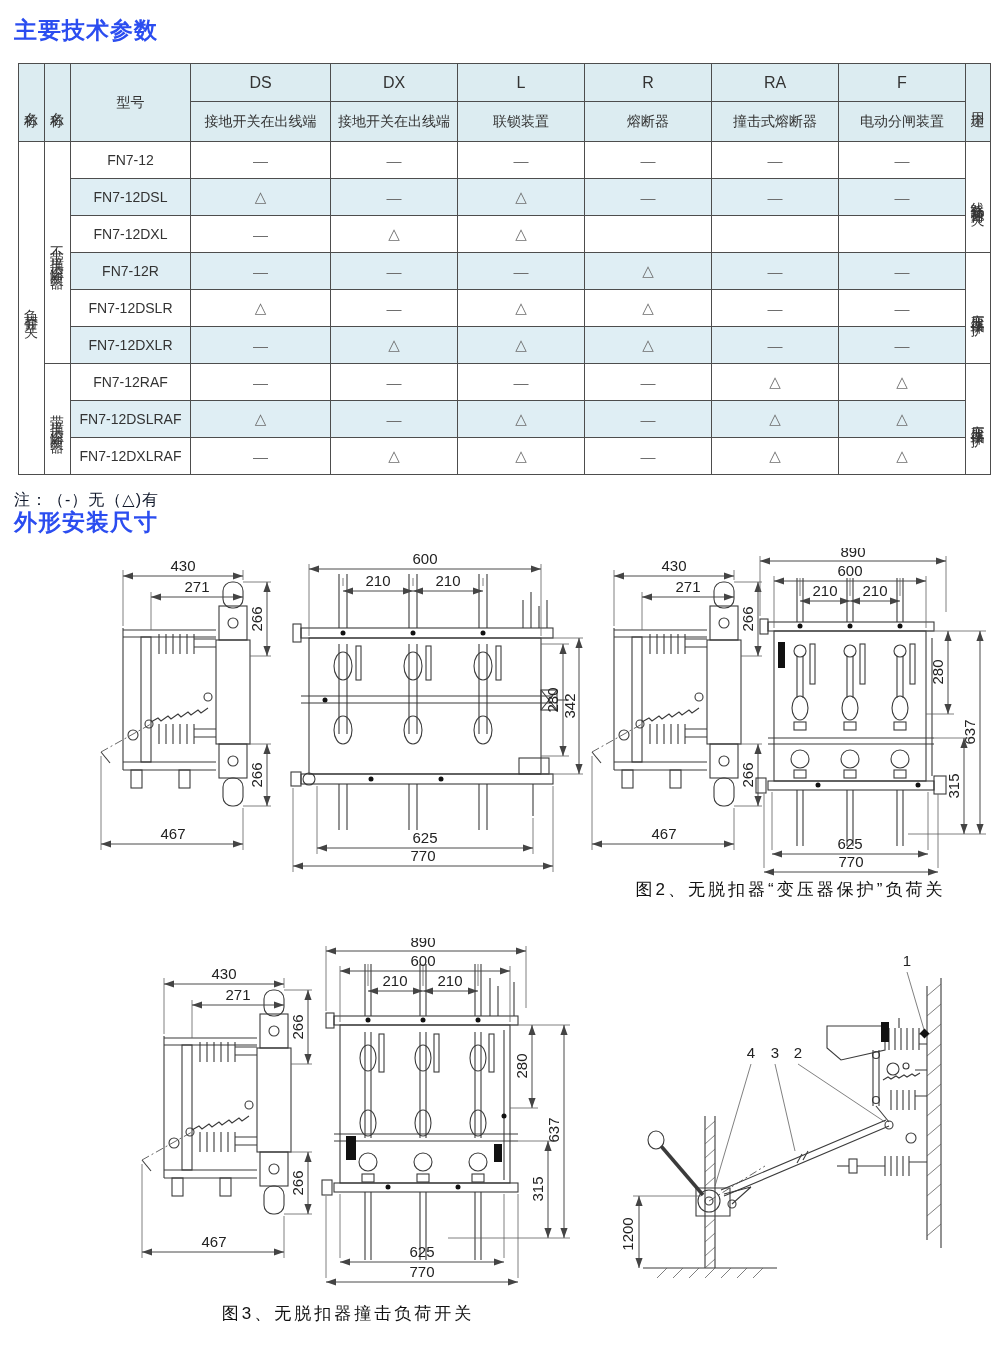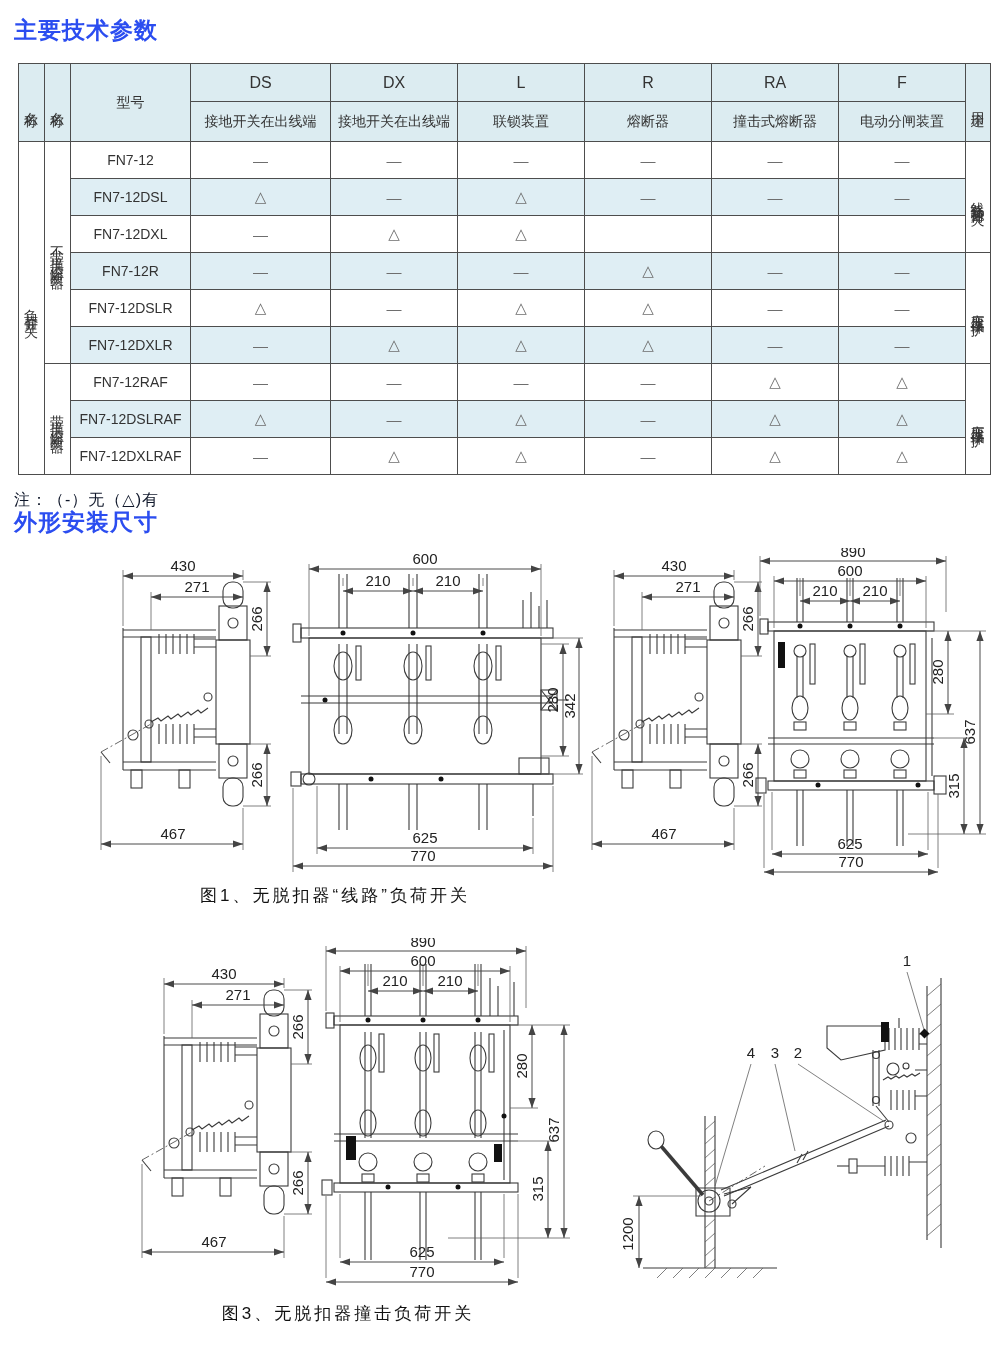--- a/index.html
+++ b/index.html
@@ -506,16 +506,16 @@
     <rect class="dwf" x="326" y="84" width="8" height="20"></rect>
     <rect class="dwf" x="366" y="92" width="7" height="7" transform="rotate(45 369.5 95.5)"></rect>
     <line class="dim" x1="84" y1="258" x2="84" y2="330" marker-start="url(#f4a)" marker-end="url(#f4a)"></line>
     <text class="dn" transform="translate(78,296) rotate(-90)" text-anchor="middle">1200</text>
     <text class="dn" x="352" y="28" text-anchor="middle">1</text>
     <text class="dn" x="196" y="120" text-anchor="middle">4</text>
     <text class="dn" x="220" y="120" text-anchor="middle">3</text>
     <text class="dn" x="243" y="120" text-anchor="middle">2</text>
   </svg>
 
-  <div class="figcap" style="left:85px;top:884px;width:500px">图1、无脱扣器“线路”负荷开关</div>
+  <div class="figcap" style="left:588px;top:878px;width:405px">图2、无脱扣器“变压器保护”负荷关</div>
   <div class="figcap" style="left:118px;top:1302px;width:460px">图3、无脱扣器撞击负荷开关</div>
 
 </div>
 
 </body></html>

